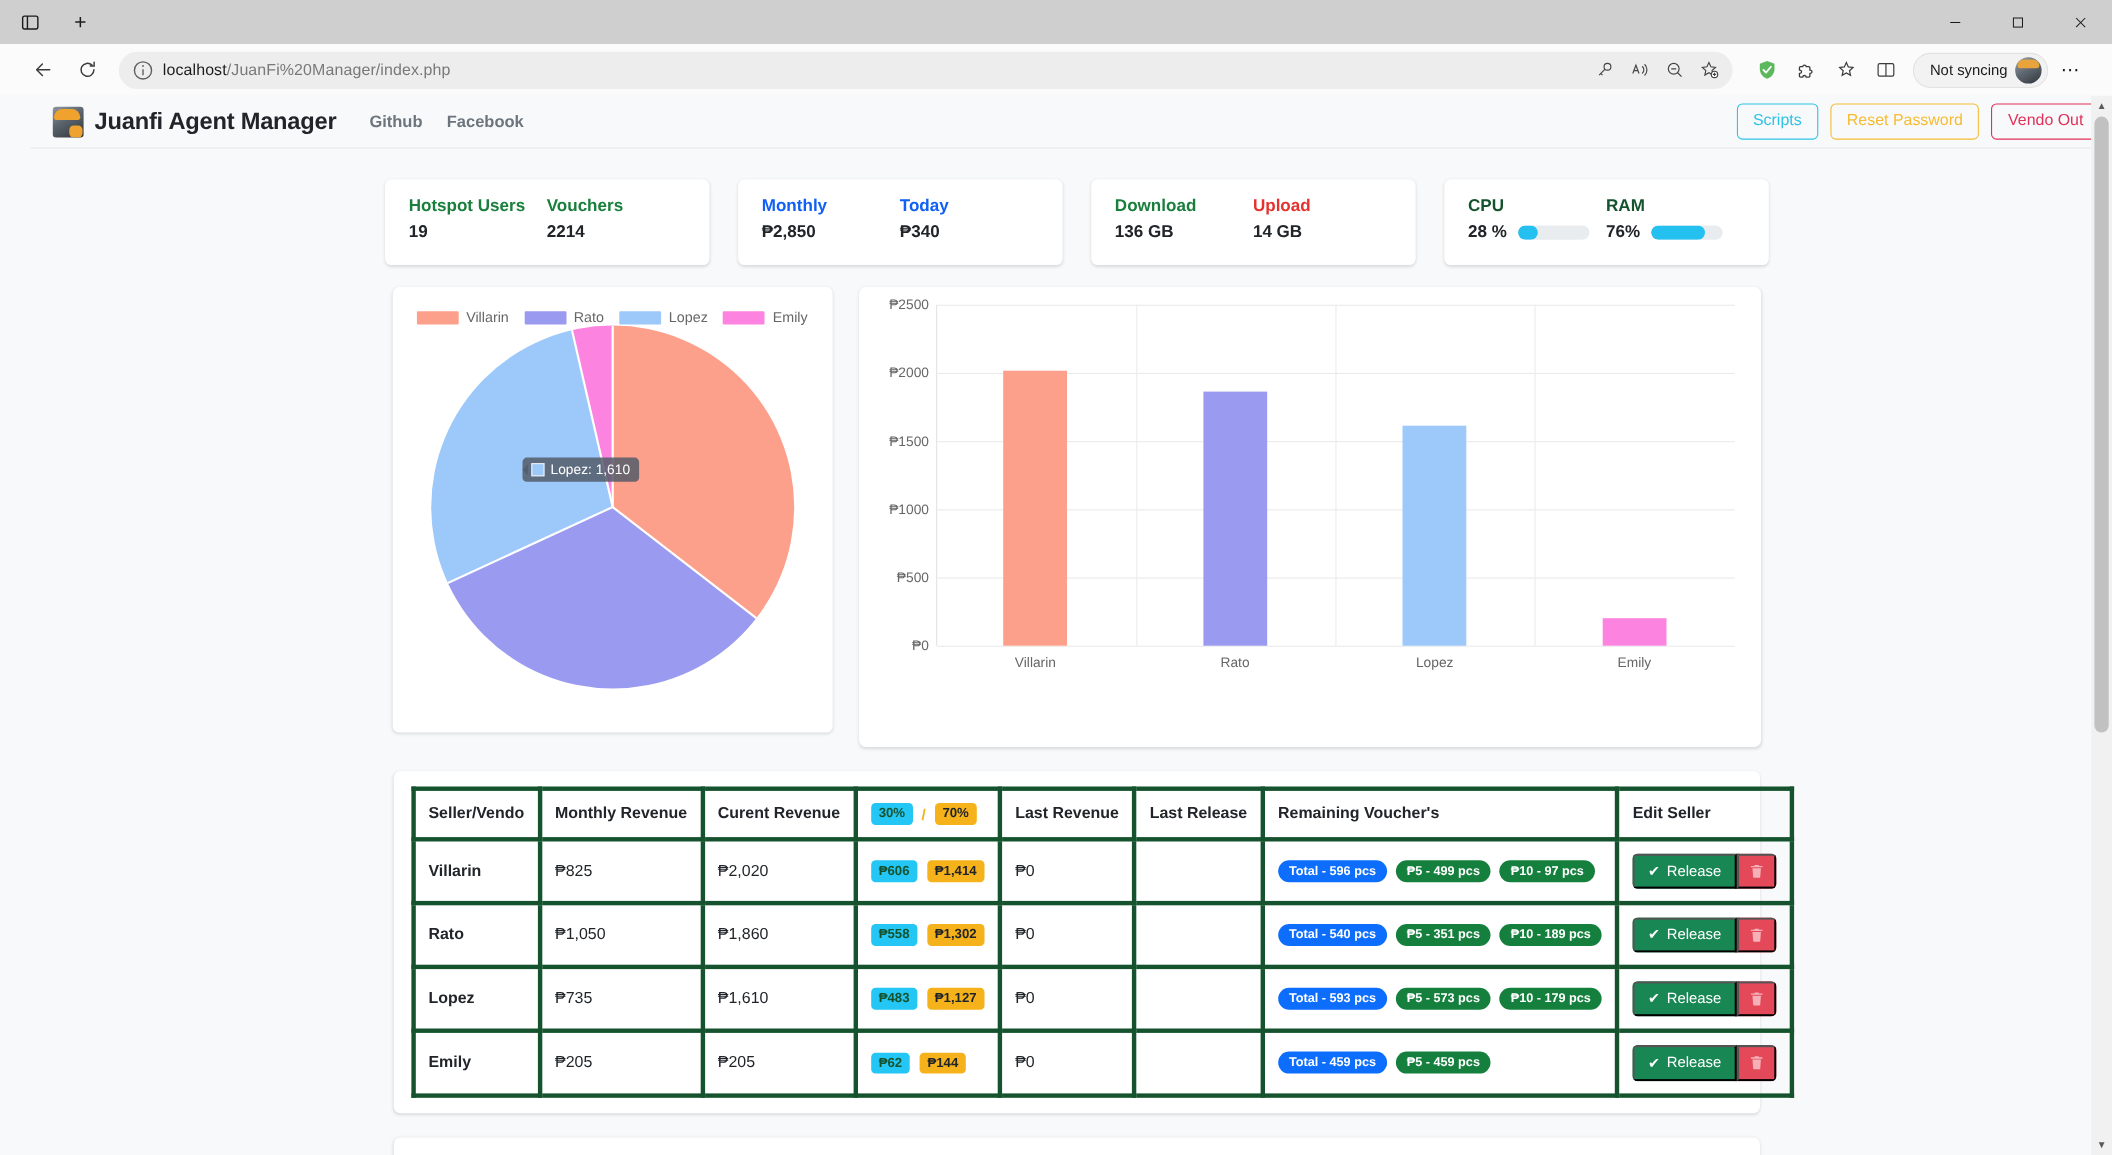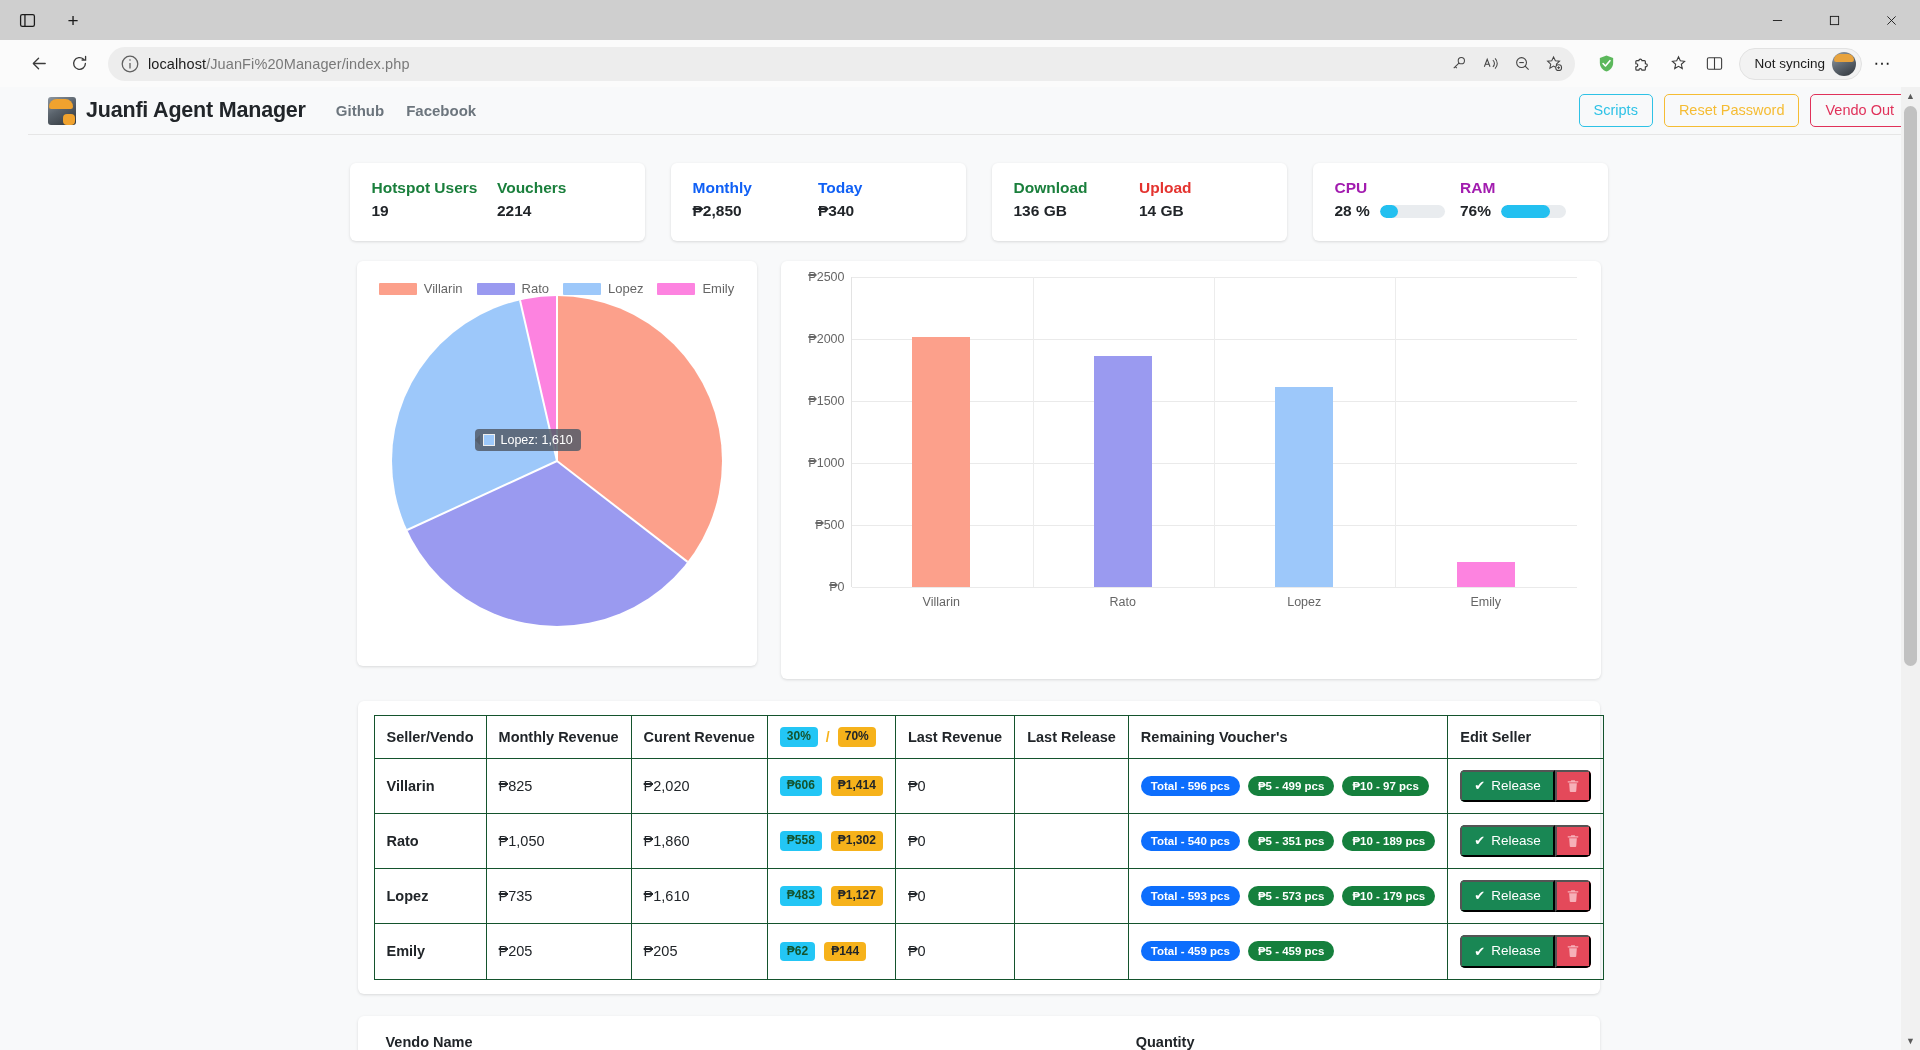--- a/index.html
+++ b/index.html
@@ -149,21 +149,21 @@
     background: #fff; border-radius: 6px; box-shadow: 0 1px 3px rgba(0,0,0,.13);
     padding: 18px 22px 20px 22px;
   }
   .stat-card { width: 295px; height: 78px; display: flex; gap: 0; align-items: flex-start; padding: 16px 22px; }
   .stat-col { flex: 1; }
   .stat-label { font-size: 15.5px; font-weight: 700; margin-bottom: 5px; }
   .stat-value { font-size: 15.5px; font-weight: 700; color: #212529; }
   .c-green { color: #1a7f3c; }
   .c-blue  { color: #1060f5; }
   .c-red   { color: #e4332f; }
-  .c-cyan  { color: #a21caf; }
+  .c-cyan  { color: #14532d; }
   .meter-row { display: flex; align-items: center; gap: 10px; }
   .meter { width: 65px; height: 13px; background: #e9ecef; border-radius: 7px; overflow: hidden; }
   .meter-fill { height: 100%; background: #23c6f5; border-radius: 7px; }
 
   
   .charts-row { display: flex; gap: 24px; justify-content: center; padding: 20px 0 0 0; }
   .pie-card { width: 400px; height: 405px; padding: 14px 18px; position: relative; }
   .bar-card { width: 820px; height: 418px; padding: 16px 18px 10px 18px; position: relative; }
 
   .legend { display: flex; justify-content: center; align-items: center; gap: 14px; margin-top: 6px; }
@@ -194,21 +194,21 @@
   .bars { position: absolute; left: 52px; right: 6px; top: 0; height: 310px; display: flex; }
   .bar-slot { flex: 1; display: flex; align-items: flex-end; justify-content: center; }
   .bar { width: 58px; }
   .x-labels { position: absolute; left: 52px; right: 6px; top: 318px; display: flex; }
   .x-label { flex: 1; text-align: center; font-size: 12.5px; color: #666; }
 
   
   .table-card { width: 1242px; margin: 22px auto 0 auto; padding: 14px 16px; }
   table.seller { border-collapse: collapse; width: 100%; }
   table.seller th, table.seller td {
-    border: 1px solid #14532d; padding: 11px 12px; text-align: left;
+    border: 4px solid #14532d; padding: 11px 12px; text-align: left;
     font-size: 14.5px; color: #212529; vertical-align: middle;
   }
   table.seller th { font-weight: 700; font-size: 14.5px; white-space: nowrap; }
   table.seller td.name { font-weight: 700; }
   .pct-head { display: flex; align-items: center; gap: 8px; }
   .chip { border-radius: 4px; font-size: 12px; font-weight: 700; padding: 3px 7px; color: #fff; line-height: 1.15; display:inline-block; }
   .chip-cyan { background: #23c6f5; color: #14532d; }
   .chip-amber { background: #f6b21b; color: #212529; }
   .slash { color: #f6b21b; font-weight: 700; font-size: 14px; }
   .cells-chips { display: flex; gap: 9px; align-items: center; }
@@ -452,21 +452,21 @@
                   <span class="legend-label">Emily</span>
                 </div>
               </div>
             <div class="pie-wrap">
               <div class="pie" id="pie" style="background: conic-gradient(rgb(252, 160, 139) 0deg, rgb(252, 160, 139) 127.691deg, rgb(154, 154, 240) 127.691deg, rgb(154, 154, 240) 245.268deg, rgb(157, 200, 250) 245.268deg, rgb(157, 200, 250) 347.041deg, rgb(253, 131, 224) 347.041deg, rgb(253, 131, 224) 360deg);">
                   <div class="pie-sep" style="transform: translate(-50%, 0px) rotate(307.691deg);"></div>
                   <div class="pie-sep" style="transform: translate(-50%, 0px) rotate(425.268deg);"></div>
                   <div class="pie-sep" style="transform: translate(-50%, 0px) rotate(527.041deg);"></div>
                   <div class="pie-sep" style="transform: translate(-50%, 0px) rotate(540deg);"></div>
                 </div>
-              <div class="tooltip" id="pie-tooltip" style="left: 100px; top: 133px;">
+              <div class="tooltip" id="pie-tooltip" style="left: 100px; top: 120px;">
                 <span class="tooltip-box" style="background: rgb(157, 200, 250);"></span>
                 <span>Lopez: 1,610</span>
               </div>
             </div>
           </div>
 
           <div class="card bar-card">
             <div class="bar-plot">
               <div class="y-axis" id="y-axis">
                   <div class="y-tick" style="top: 100%;">₱0</div>

